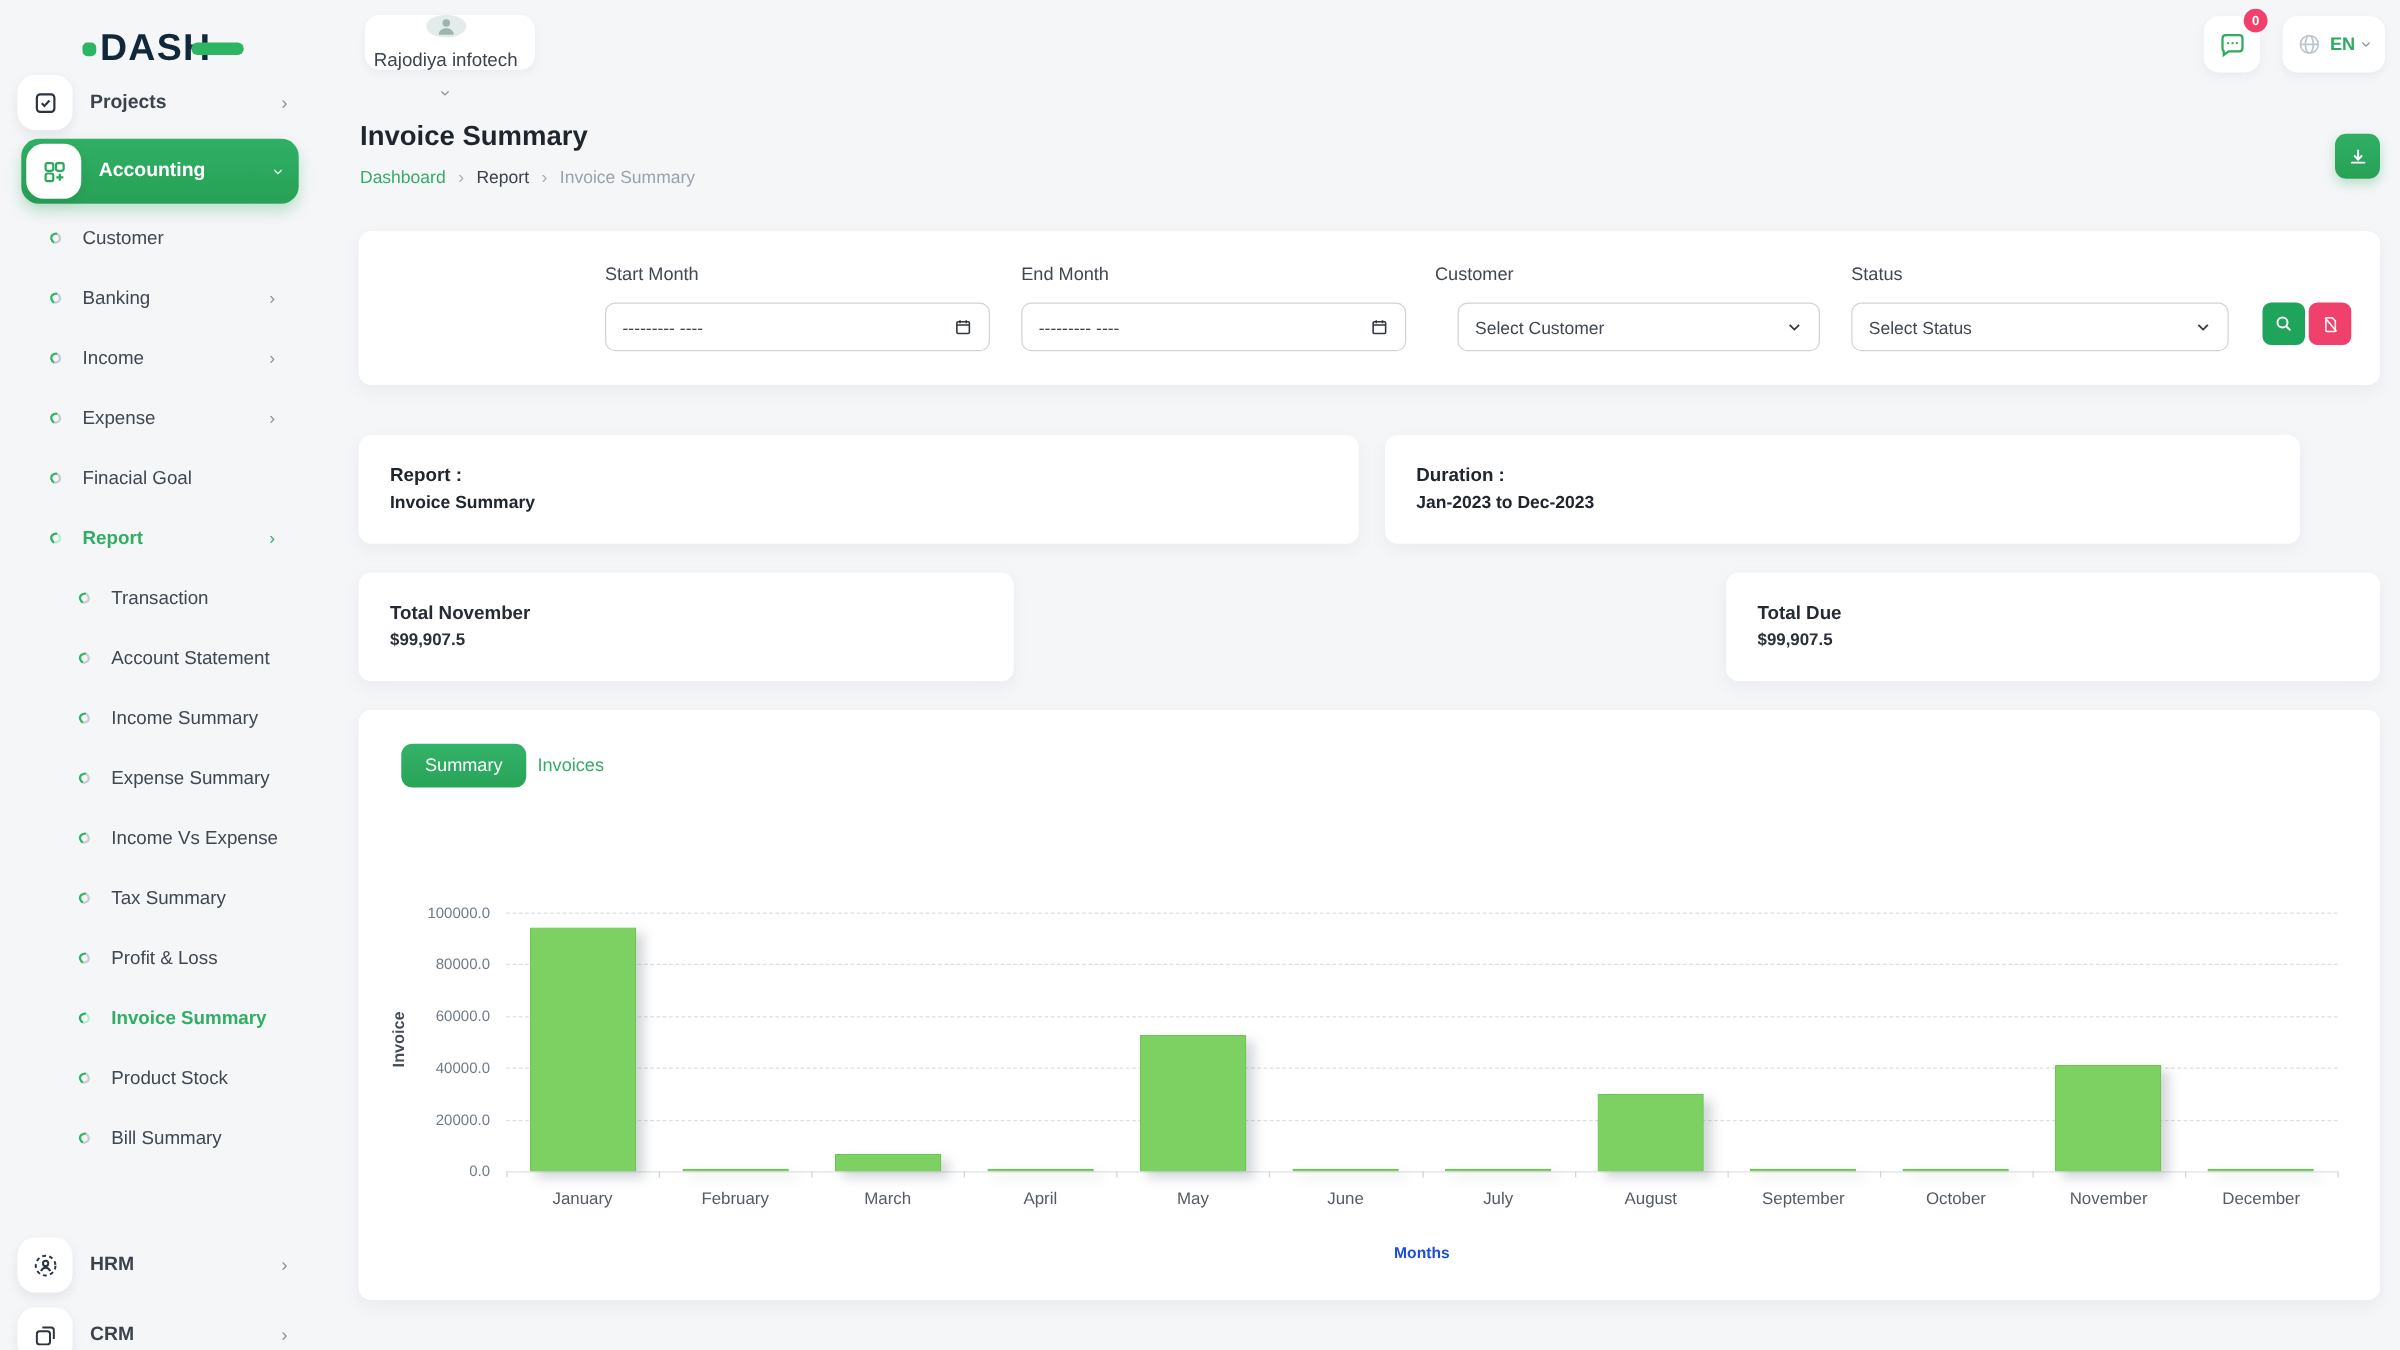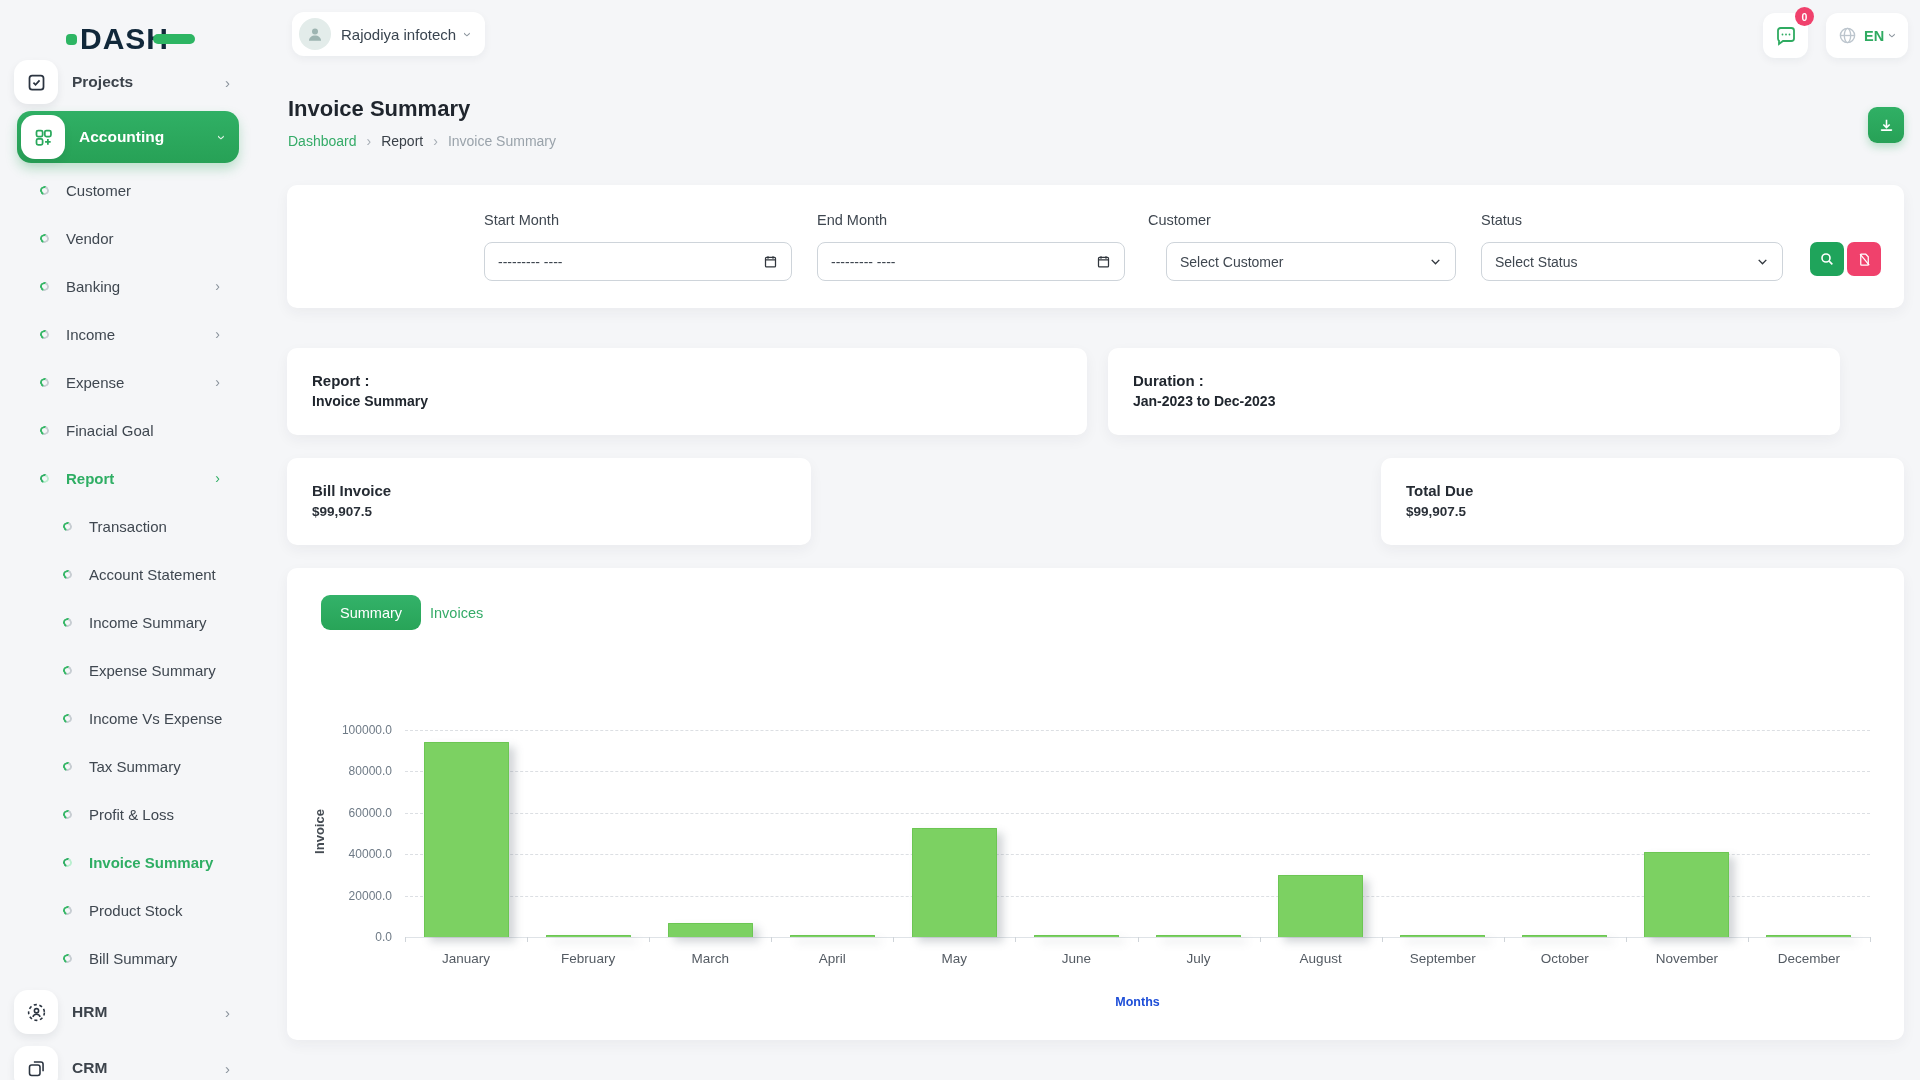--- a/index.html
+++ b/index.html
@@ -7,21 +7,21 @@
   body { font-family:"Liberation Sans", sans-serif; background:#f5f6f8; color:#20262e; }
   #app { position:relative; width:1920px; height:1080px; overflow:hidden; background:#f5f6f8; }
 
   
   .logo { position:absolute; left:66px; top:22px; display:flex; align-items:center; height:34px; }
   .logo-dot { width:11px; height:11px; border-radius:4px; background:#2db563; margin-right:3px; }
   .logo-text { font-size:30px; font-weight:800; letter-spacing:1px; color:#11283a; line-height:1; }
   .logo-bar { width:42px; height:10px; border-radius:5px; background:#2db563; margin-left:-16px; }
 
   .company-pill { position:absolute; left:292px; top:12px; height:44px; background:#ffffff; border-radius:12px;
-    display:flex; align-items:center; gap:10px; padding:0 14px 0 7px; box-shadow:0 3px 8px rgba(25,40,55,.05); cursor:pointer; }
+    display:flex; align-items:center; gap:10px; padding:0 14px 0 7px; box-shadow:0 3px 8px rgba(25,40,55,.05); cursor:pointer;flex-direction:column; }
   .avatar { width:32px; height:32px; border-radius:50%; background:#e3ecea; display:flex; align-items:center; justify-content:center; }
   .company-name { font-size:15px; color:#3a4550; }
   .chev { color:#8a939c; font-size:15px; line-height:1; }
   .chev.down { display:inline-block; transform:rotate(90deg); }
 
   .chat-btn { position:absolute; left:1763px; top:13px; width:45px; height:45px; background:#fff; border-radius:12px;
     box-shadow:0 3px 8px rgba(25,40,55,.05); display:flex; align-items:center; justify-content:center; cursor:pointer; }
   .chat-badge { position:absolute; right:-6px; top:-6px; min-width:19px; height:19px; border-radius:50%;
     background:#f0416c; color:#fff; font-size:10.5px; display:flex; align-items:center; justify-content:center; font-weight:700; }
   .lang-pill { position:absolute; left:1826px; top:13px; height:45px; min-width:70px; background:#fff; border-radius:12px;
@@ -172,24 +172,20 @@
       <span class="chev" style="transform:rotate(90deg);">›</span>
     </div>
 
     <div class="side-children">
       <div class="side-child">
         <span class="bullet"></span>
         <span class="side-child-label">Customer</span>
       </div>
       <div class="side-child">
         <span class="bullet"></span>
-        <span class="side-child-label">Vendor</span>
-      </div>
-      <div class="side-child">
-        <span class="bullet"></span>
         <span class="side-child-label">Banking</span>
         <span class="chev">›</span>
       </div>
       <div class="side-child">
         <span class="bullet"></span>
         <span class="side-child-label">Income</span>
         <span class="chev">›</span>
       </div>
       <div class="side-child">
         <span class="bullet"></span>
@@ -339,21 +335,21 @@
   <div class="card info-card" style="left:287px; width:800px;">
     <span class="t1">Report :</span>
     <span class="t2">Invoice Summary</span>
   </div>
   <div class="card info-card" style="left:1108px; width:732px;">
     <span class="t1">Duration :</span>
     <span class="t2">Jan-2023 to Dec-2023</span>
   </div>
 
   <div class="card stat-card" style="left:287px; width:524px;">
-    <span class="t1">Bill Invoice</span>
+    <span class="t1">Total November</span>
     <span class="t2">$99,907.5</span>
   </div>
   <div class="card stat-card" style="left:1381px; width:523px;">
     <span class="t1">Total Due</span>
     <span class="t2">$99,907.5</span>
   </div>
 
   <div class="card chart-card">
     <div class="tab-pill">Summary</div>
     <div class="tab-link">Invoices</div>

